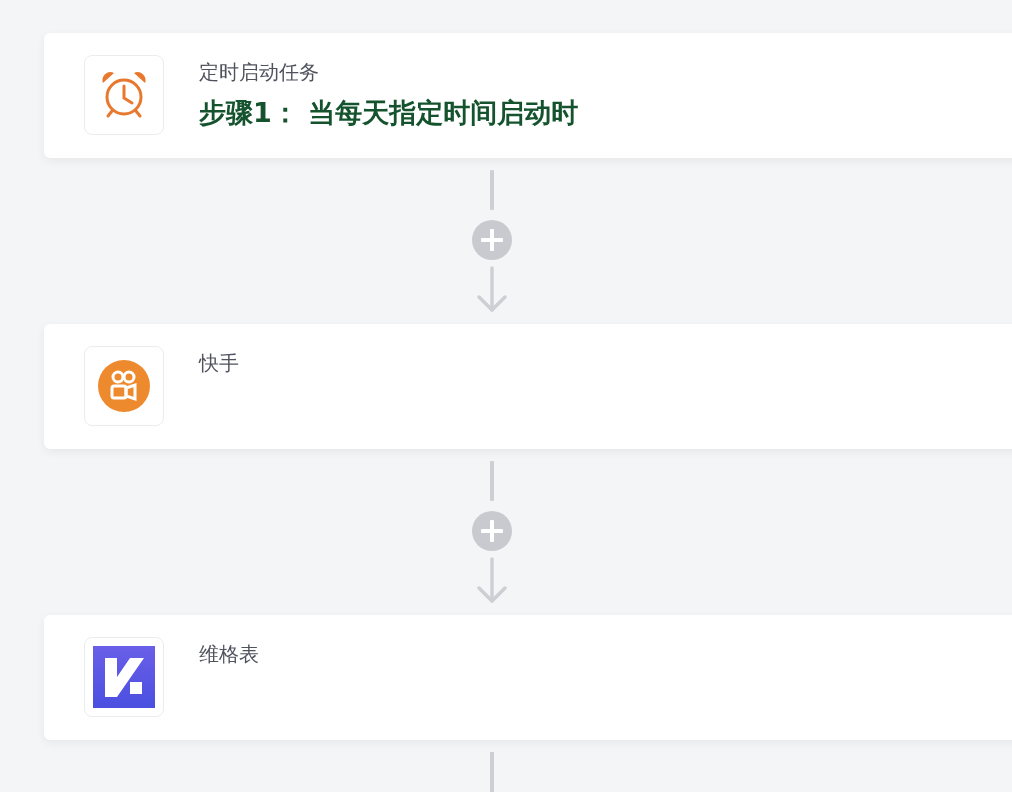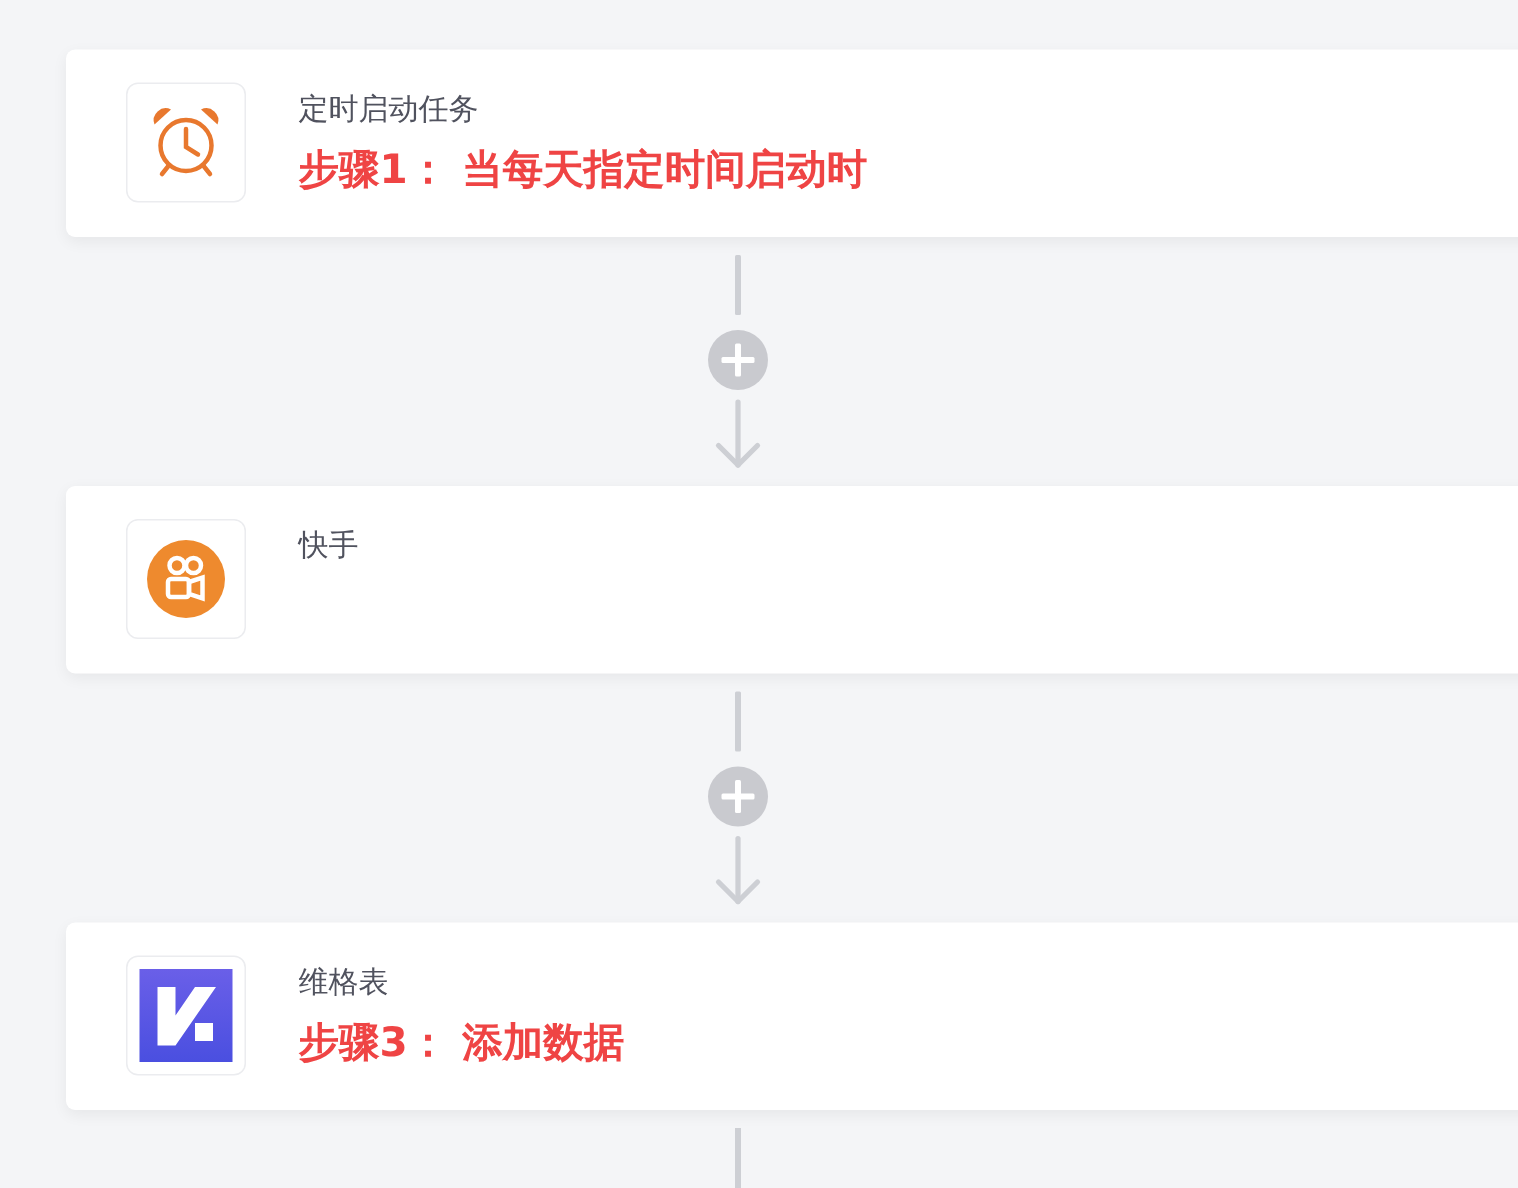--- a/index.html
+++ b/index.html
@@ -19,21 +19,21 @@
       position:absolute; left:40px; top:22px; width:78px; height:78px;
       border:1px solid #ebecef; border-radius:8px; background:#fff;
       display:flex; align-items:center; justify-content:center;
     }
     .app-name {
       position:absolute; left:155px; top:26px;
       font-size:20px; color:#50525e; white-space:nowrap;
     }
     .step-title {
       position:absolute; left:155px; top:62px;
-      font-size:27px; font-weight:bold; color:#ef4444; white-space:nowrap;
+      font-size:27px; font-weight:bold; color:#14532d; white-space:nowrap;
     }
     .connector { position:absolute; left:472px; width:40px; height:145px; }
     .conn-line { position:absolute; left:18px; top:0; width:4px; height:40px; background:#cdcfd4; border-radius:1px; }
     .plus-btn {
       position:absolute; left:0; top:50px; width:40px; height:40px; border-radius:50%;
       background:#c9cacf; cursor:pointer;
     }
     .plus-btn::before, .plus-btn::after { content:""; position:absolute; background:#fff; border-radius:1px; }
     .plus-btn::before { left:9px; top:18px; width:22px; height:4px; }
     .plus-btn::after { left:18px; top:9px; width:4px; height:22px; }
@@ -105,16 +105,15 @@
           <stop offset="0" stop-color="#6a5fe8"></stop>
           <stop offset="1" stop-color="#4a4fe0"></stop>
         </linearGradient>
       </defs>
       <rect x="1" y="1" width="62" height="62" fill="url(#vg)"></rect>
       <path d="M13 13 L25 13 L25 32 L38 13 L52 13 L25 52 L13 52 Z" fill="#fff"></path>
       <rect x="38" y="37" width="12" height="12" fill="#fff"></rect>
     </svg>
   </div>
   <div class="app-name">维格表</div>
-  <div class="step-title">步骤3： 添加数据</div>
 </div>
 
 <div class="tail-line"></div>
 
 </body></html>

